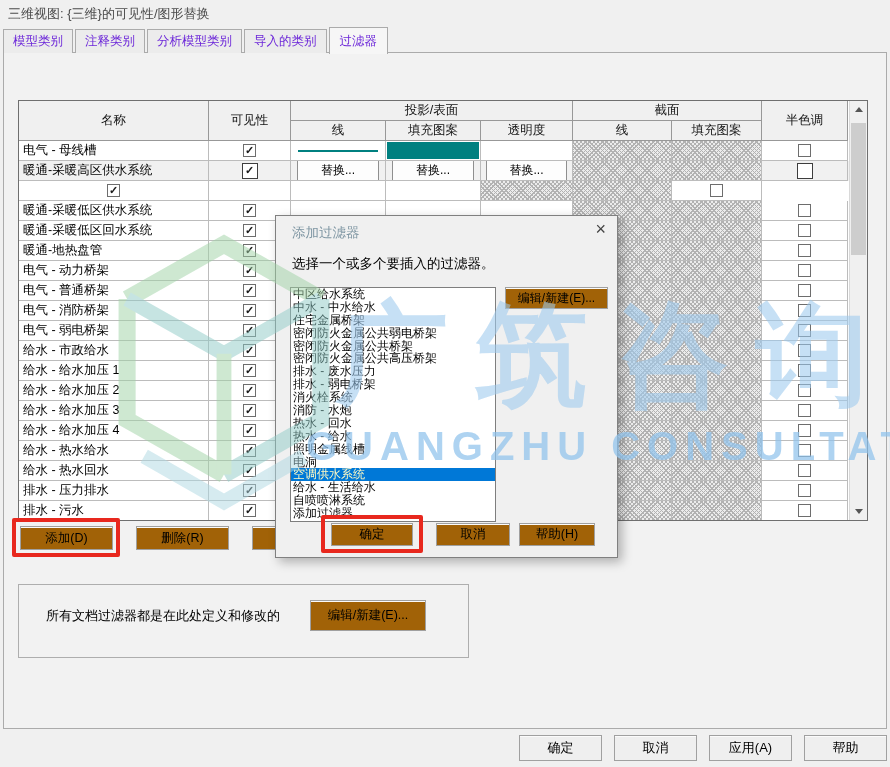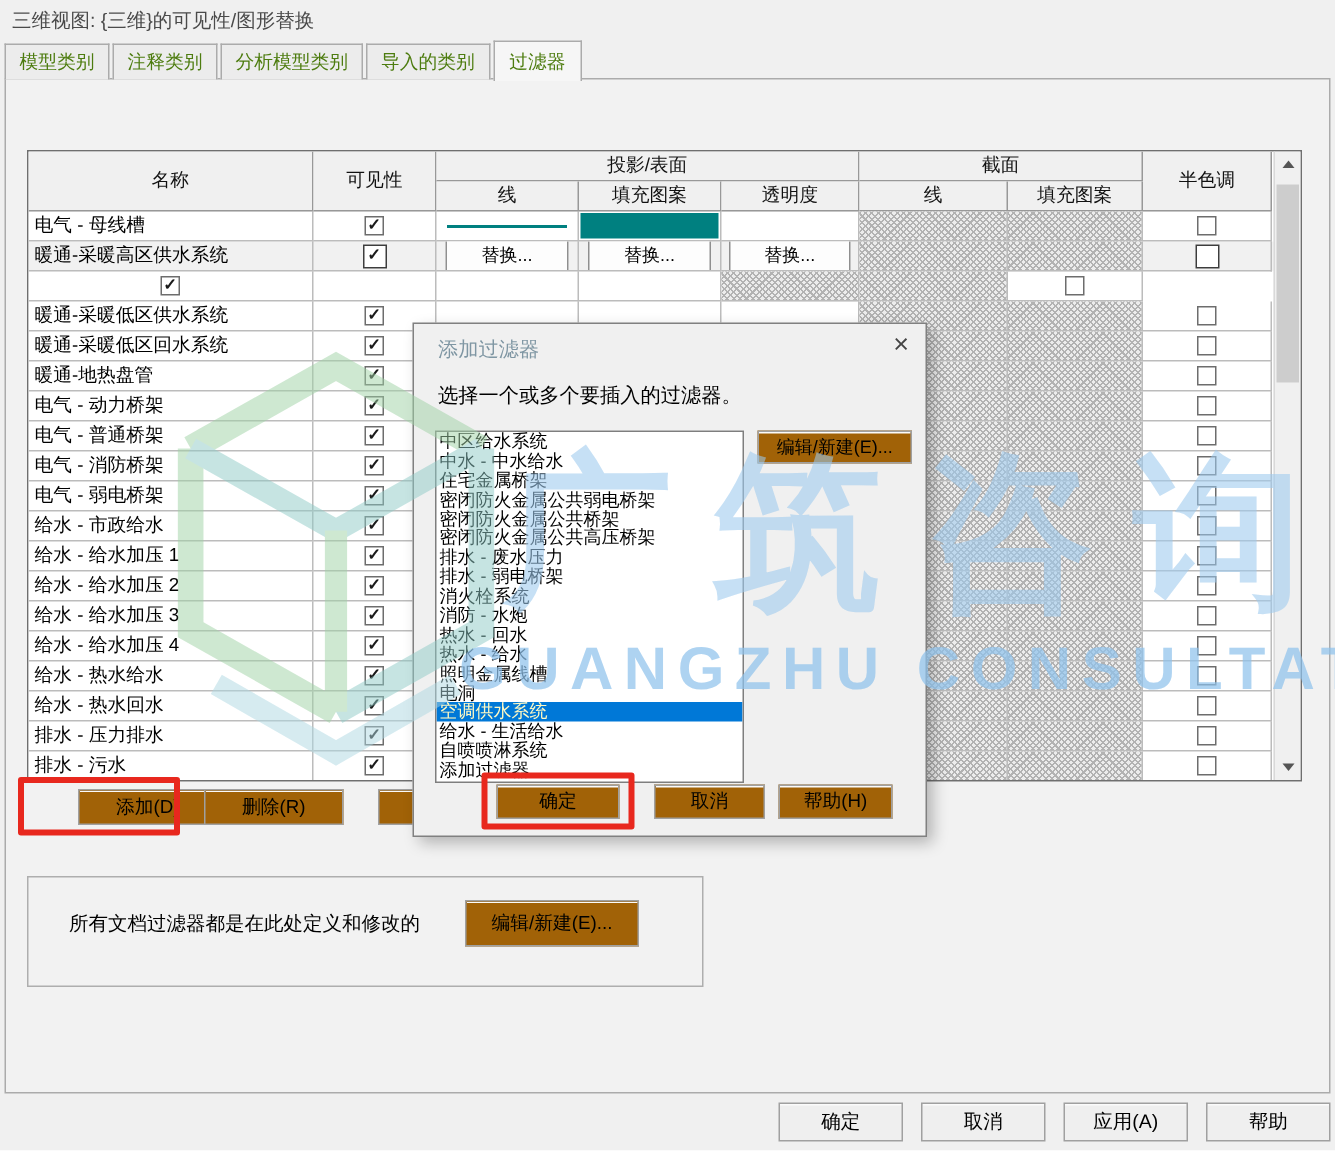--- a/index.html
+++ b/index.html
@@ -3,21 +3,21 @@
 <meta charset="utf-8">
 <style>
   html,body{margin:0;padding:0;background:#ffffff;font-family:"Liberation Sans",sans-serif;}
   #stage{position:relative;width:890px;height:767px;background:#f0f0f0;overflow:hidden;}
 
   
   .win-title{position:absolute;left:8px;top:5px;font-size:13px;color:#4a4a4a;}
 
   
   .tabbar{position:absolute;left:3px;top:31px;height:22px;display:flex;align-items:flex-end;z-index:3;}
-  .tab{padding:3px 9px 3px;font-size:12.5px;color:#4d7c0f;background:#ececec;border:1px solid #ababab;border-bottom:none;margin-right:2px;}
+  .tab{padding:3px 9px 3px;font-size:12.5px;color:#6d28d9;background:#ececec;border:1px solid #ababab;border-bottom:none;margin-right:2px;}
   .tab.active{background:#f6f6f6;padding:5px 10px 4px;position:relative;top:1px;}
 
   .panel{position:absolute;left:3px;top:52px;width:882px;height:675px;border:1px solid #ababab;background:#f2f2f2;}
 
   
   .ftable{position:absolute;left:18px;top:100px;width:848px;height:419px;border:1px solid #6f6f6f;background:#fff;z-index:2;overflow:hidden;}
   .tinner{position:absolute;left:0;top:0;right:17px;bottom:0;overflow:hidden;}
   .grid{display:grid;grid-template-columns:190px 82px 95px 95px 92px 99px 90px 86px;}
   .thead{grid-template-rows:20px 20px;}
   .hcell{background:#f0f0f0;border-right:1px solid #989898;border-bottom:1px solid #989898;display:flex;align-items:center;justify-content:center;font-size:12.5px;color:#111;}
@@ -43,21 +43,21 @@
   .sb-btn{height:17px;display:flex;align-items:center;justify-content:center;}
   .sb-btn.down{position:absolute;bottom:0;left:0;right:0;}
   .arr{width:0;height:0;border-left:4px solid transparent;border-right:4px solid transparent;}
   .arr.up{border-bottom:5px solid #555;}
   .arr.dn{border-top:5px solid #555;}
   .sb-thumb{position:absolute;left:1px;right:1px;top:22px;height:132px;background:#cdcdcd;}
 
   
   .btn{position:absolute;background:#a16207;border:1px solid #a0a0a0;box-shadow:inset 0 1px 0 #fbfbfb;font-size:12.5px;font-family:inherit;color:#000;display:flex;align-items:center;justify-content:center;padding:0;z-index:4;}
 
-  #btn-add{left:20px;top:526px;width:93px;height:24px;margin-left:32px;}
+  #btn-add{left:20px;top:526px;width:93px;height:24px;}
   #btn-del{left:136px;top:526px;width:93px;height:24px;}
   #btn-hidden{left:252px;top:526px;width:93px;height:24px;z-index:4;}
 
   
   .groupbox{position:absolute;left:18px;top:584px;width:449px;height:72px;border:1px solid #aeaeae;z-index:2;}
   .gb-text{position:absolute;left:27px;top:22px;font-size:13px;color:#000;}
   #gb-edit{left:310px;top:600px;width:116px;height:31px;font-size:12.5px;}
 
   
   .footer{position:absolute;left:519px;top:735px;display:flex;gap:12px;z-index:2;}

